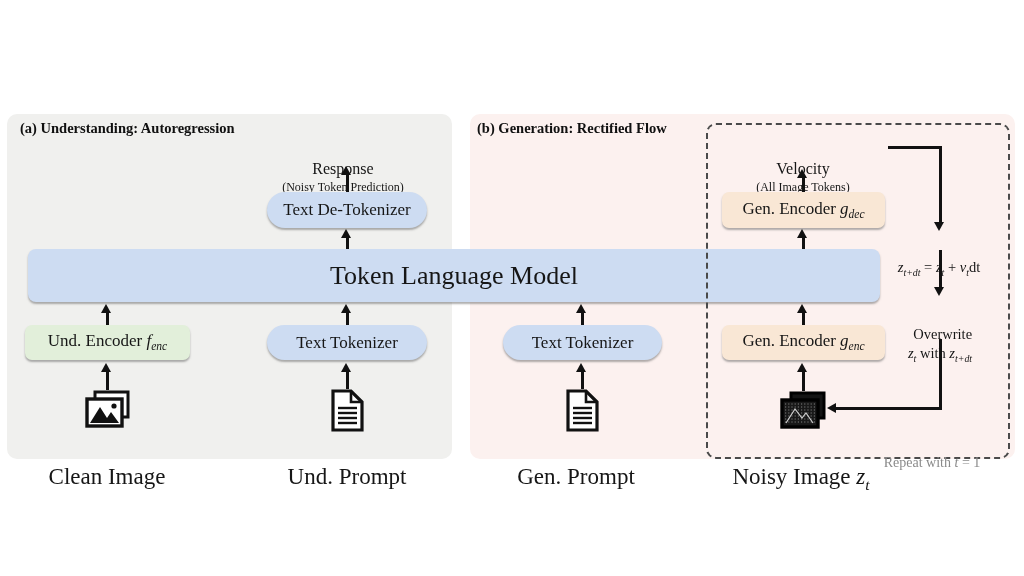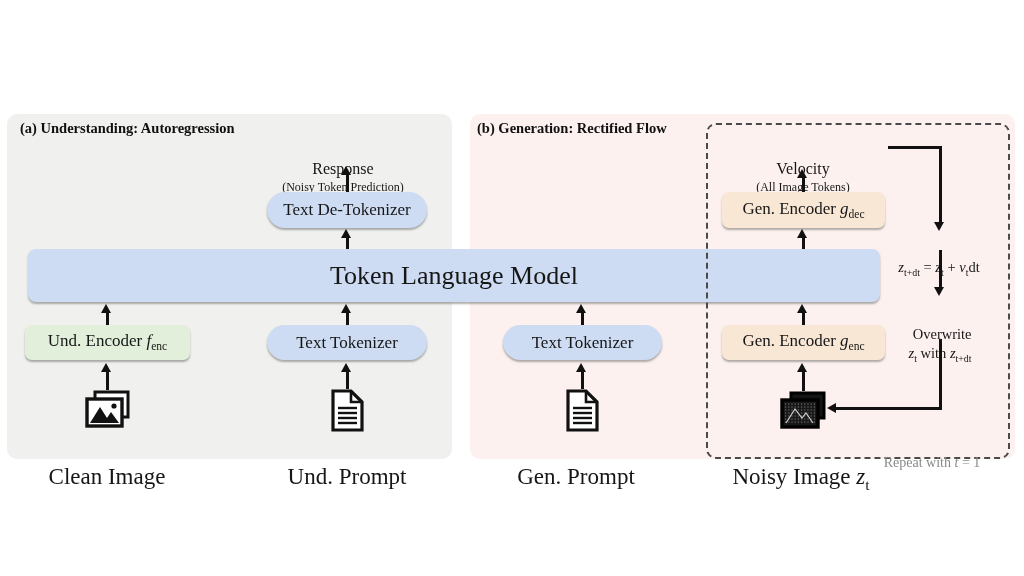--- a/index.html
+++ b/index.html
@@ -21,21 +21,21 @@
 
   .node{
     position:absolute;display:flex;align-items:center;justify-content:center;
     border-radius:7px;font-size:17px;white-space:nowrap;
     box-shadow:0 2px 2px rgba(110,110,110,0.55);
   }
   .node-blue{background:var(--node-blue);border-radius:18px;}
   .node-green{background:var(--node-green);}
   .node-peach{background:var(--node-peach);}
   .mvar{font-style:italic;}
-  sub{font-size:0.68em;}
+  sub{font-size:0.68em;font-style:italic;}
 
   #llm-bar{
     position:absolute;left:28px;top:249px;width:852px;height:53px;z-index:2;
     background:var(--node-blue);border-radius:8px;
     display:flex;align-items:center;justify-content:center;
     font-size:26px;box-shadow:0 2px 2px rgba(110,110,110,0.55);
   }
   #dashed-box{
     position:absolute;left:706px;top:123px;width:300px;height:332px;z-index:3;
     border:2px dashed var(--dashed-border);border-radius:10px;background:transparent;

